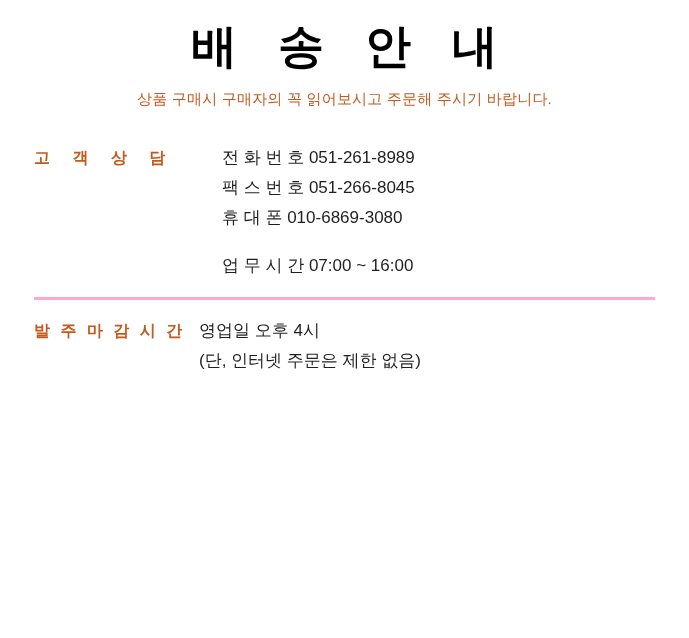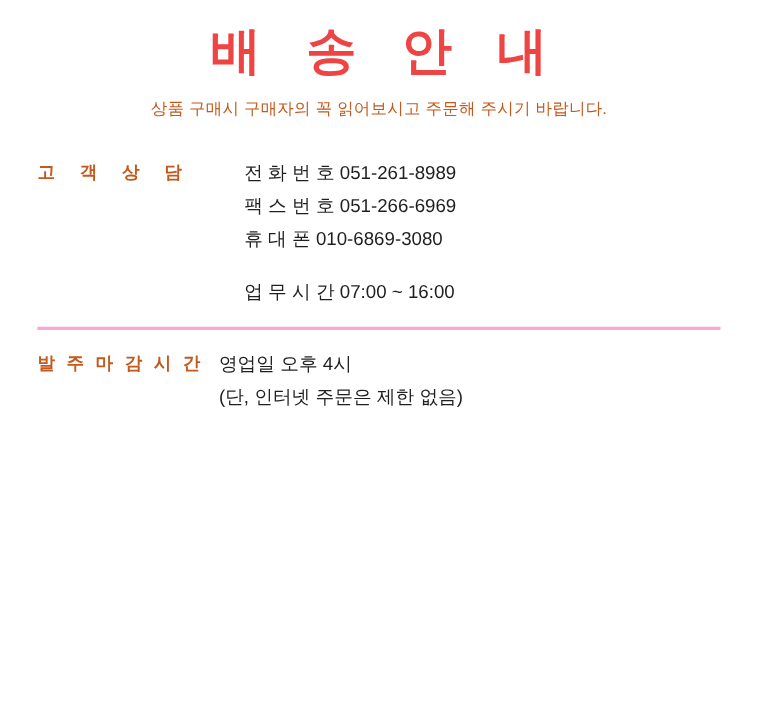--- a/index.html
+++ b/index.html
@@ -19,21 +19,21 @@
     position: relative;
     width: 689px;
     height: 638px;
     padding: 0;
   }
   .title {
     text-align: center;
     font-size: 46px;
     font-weight: bold;
     letter-spacing: 14px;
-    color: #ef4444;
+    color: #000000;
     margin-top: 18px;
     margin-bottom: 0;
     line-height: 1.25;
     text-indent: 14px;
   }
   .subtitle {
     text-align: center;
     font-size: 15px;
     color: #c25a1e;
     margin-top: 14px;
@@ -81,21 +81,21 @@
 
   <h1 class="title">배 송 안 내</h1>
   <p class="subtitle">상품 구매시 구매자의 꼭 읽어보시고 주문해 주시기 바랍니다.</p>
 
   <div class="sections">
 
     <div class="section sec-pad-bot">
       <div class="label sp-wide">고 객 상 담</div>
       <div class="body contact-block">
         <div class="line">전 화 번 호  051-261-8989</div>
-        <div class="line">팩 스 번 호  051-266-6969</div>
+        <div class="line">팩 스 번 호  051-266-8045</div>
         <div class="line">휴   대   폰  010-6869-3080</div>
         <div class="gap"></div>
         <div class="line">업 무 시 간  07:00 ~ 16:00</div>
       </div>
     </div>
 
     <div class="section sec-pad-top sec-pad-bot">
       <div class="label sp-mid">발 주 마 감 시 간</div>
       <div class="body">
         <div class="line">영업일 오후 4시</div>

